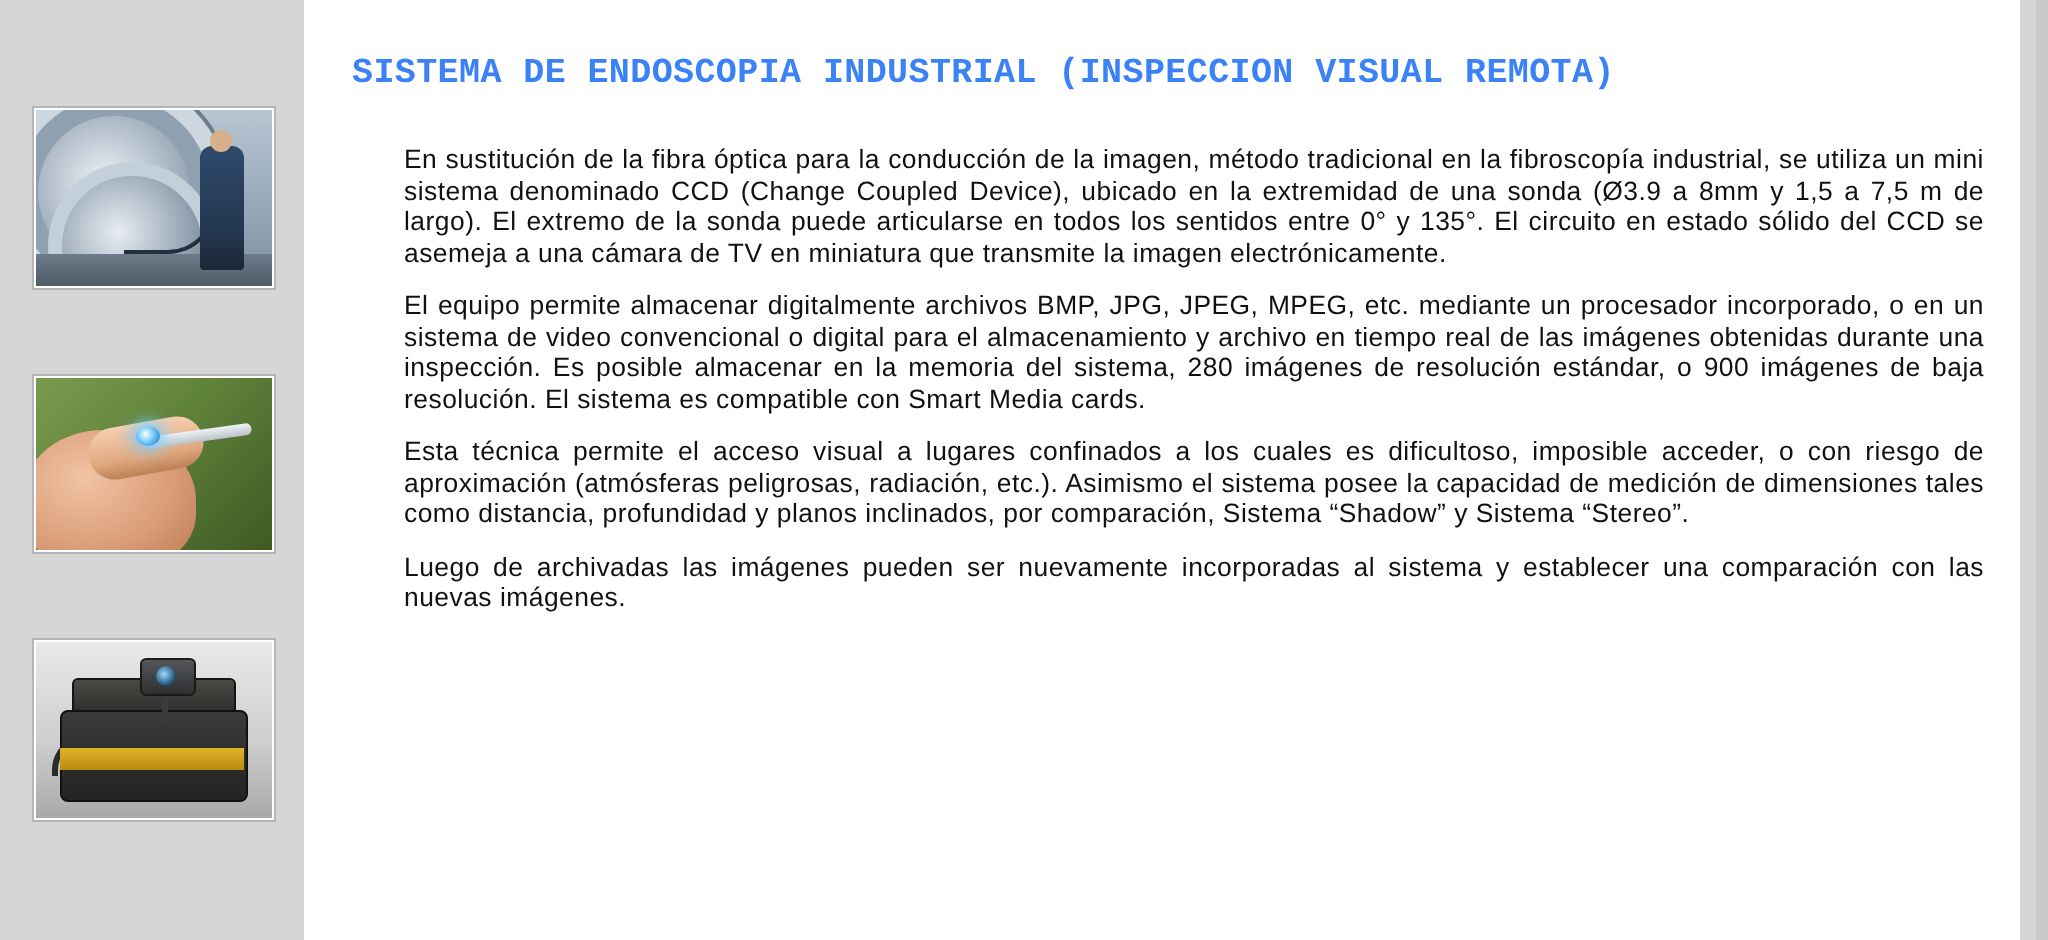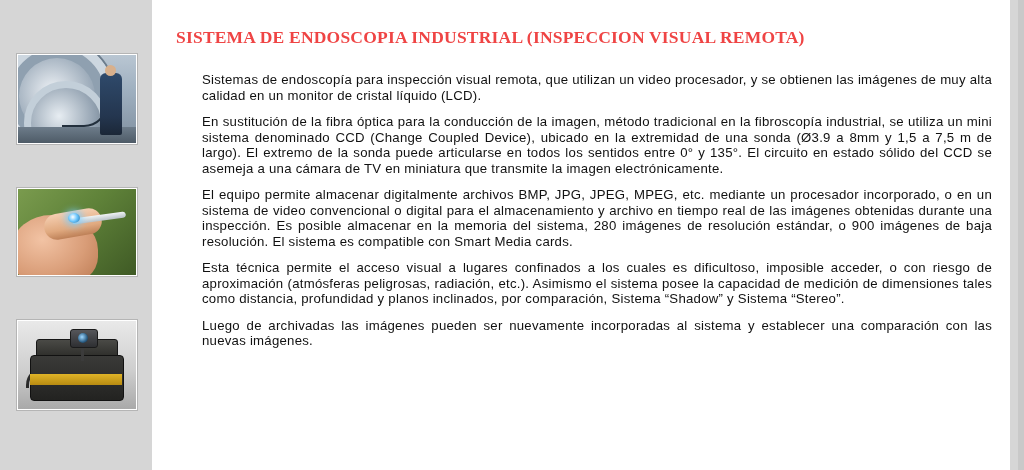--- a/index.html
+++ b/index.html
@@ -213,24 +213,24 @@
     position: absolute;
     left: 152px;
     top: 0;
     right: 14px;
     bottom: 0;
   }
   .title {
     position: absolute;
     left: 24px;
     top: 27px;
-    font-family: Liberation Serif, serif;
+    font-family: Liberation Mono, monospace;
     font-weight: bold;
     font-size: 17.5px;
-    color: #ef4444;
+    color: #3b82f6;
     letter-spacing: 0.2px;
     white-space: nowrap;
   }
   .body-text {
     position: absolute;
     left: 50px;
     top: 72px;
     width: 790px;
     color: #111111;
     font-size: 13.2px;
@@ -278,21 +278,20 @@
     <div class="ph3-stripe"></div>
     <div class="ph3-arm"></div>
     <div class="ph3-cam"></div>
     <div class="ph3-lens"></div>
   </div>
 
   <div class="content">
     <div class="title">SISTEMA DE ENDOSCOPIA INDUSTRIAL   (INSPECCION VISUAL REMOTA)</div>
 
     <div class="body-text">
-      <p>Sistemas de endoscopía para inspección visual remota, que utilizan un video procesador, y se obtienen las imágenes de muy alta calidad en un monitor de cristal líquido (LCD).</p>
       <p>En sustitución de la fibra óptica para la conducción de la imagen, método tradicional en la fibroscopía industrial, se utiliza un mini sistema denominado CCD (Change Coupled Device), ubicado en la extremidad de una sonda (Ø3.9 a 8mm y 1,5 a 7,5 m de largo). El extremo de la sonda puede articularse en todos los sentidos entre 0° y 135°. El circuito en estado sólido del CCD se asemeja a una cámara de TV en miniatura que transmite la imagen electrónicamente.</p>
       <p>El equipo permite almacenar digitalmente archivos BMP, JPG, JPEG, MPEG, etc. mediante un procesador incorporado, o en un sistema de video convencional o digital para el almacenamiento y archivo en tiempo real de las imágenes obtenidas durante una inspección. Es posible almacenar en la memoria del sistema, 280 imágenes de resolución estándar, o 900 imágenes de baja resolución. El sistema es compatible con Smart Media cards.</p>
       <p>Esta técnica permite el acceso visual a lugares confinados a los cuales es dificultoso, imposible acceder, o con riesgo de aproximación (atmósferas peligrosas, radiación, etc.). Asimismo el sistema posee la capacidad de medición de dimensiones tales como distancia, profundidad y planos inclinados, por comparación, Sistema “Shadow” y Sistema “Stereo”.</p>
       <p>Luego de archivadas las imágenes pueden ser nuevamente incorporadas al sistema y establecer una comparación con las nuevas imágenes.</p>
     </div>
   </div>
 
   <div class="right-band">
     <div class="right-band-inner"></div>
   </div>

